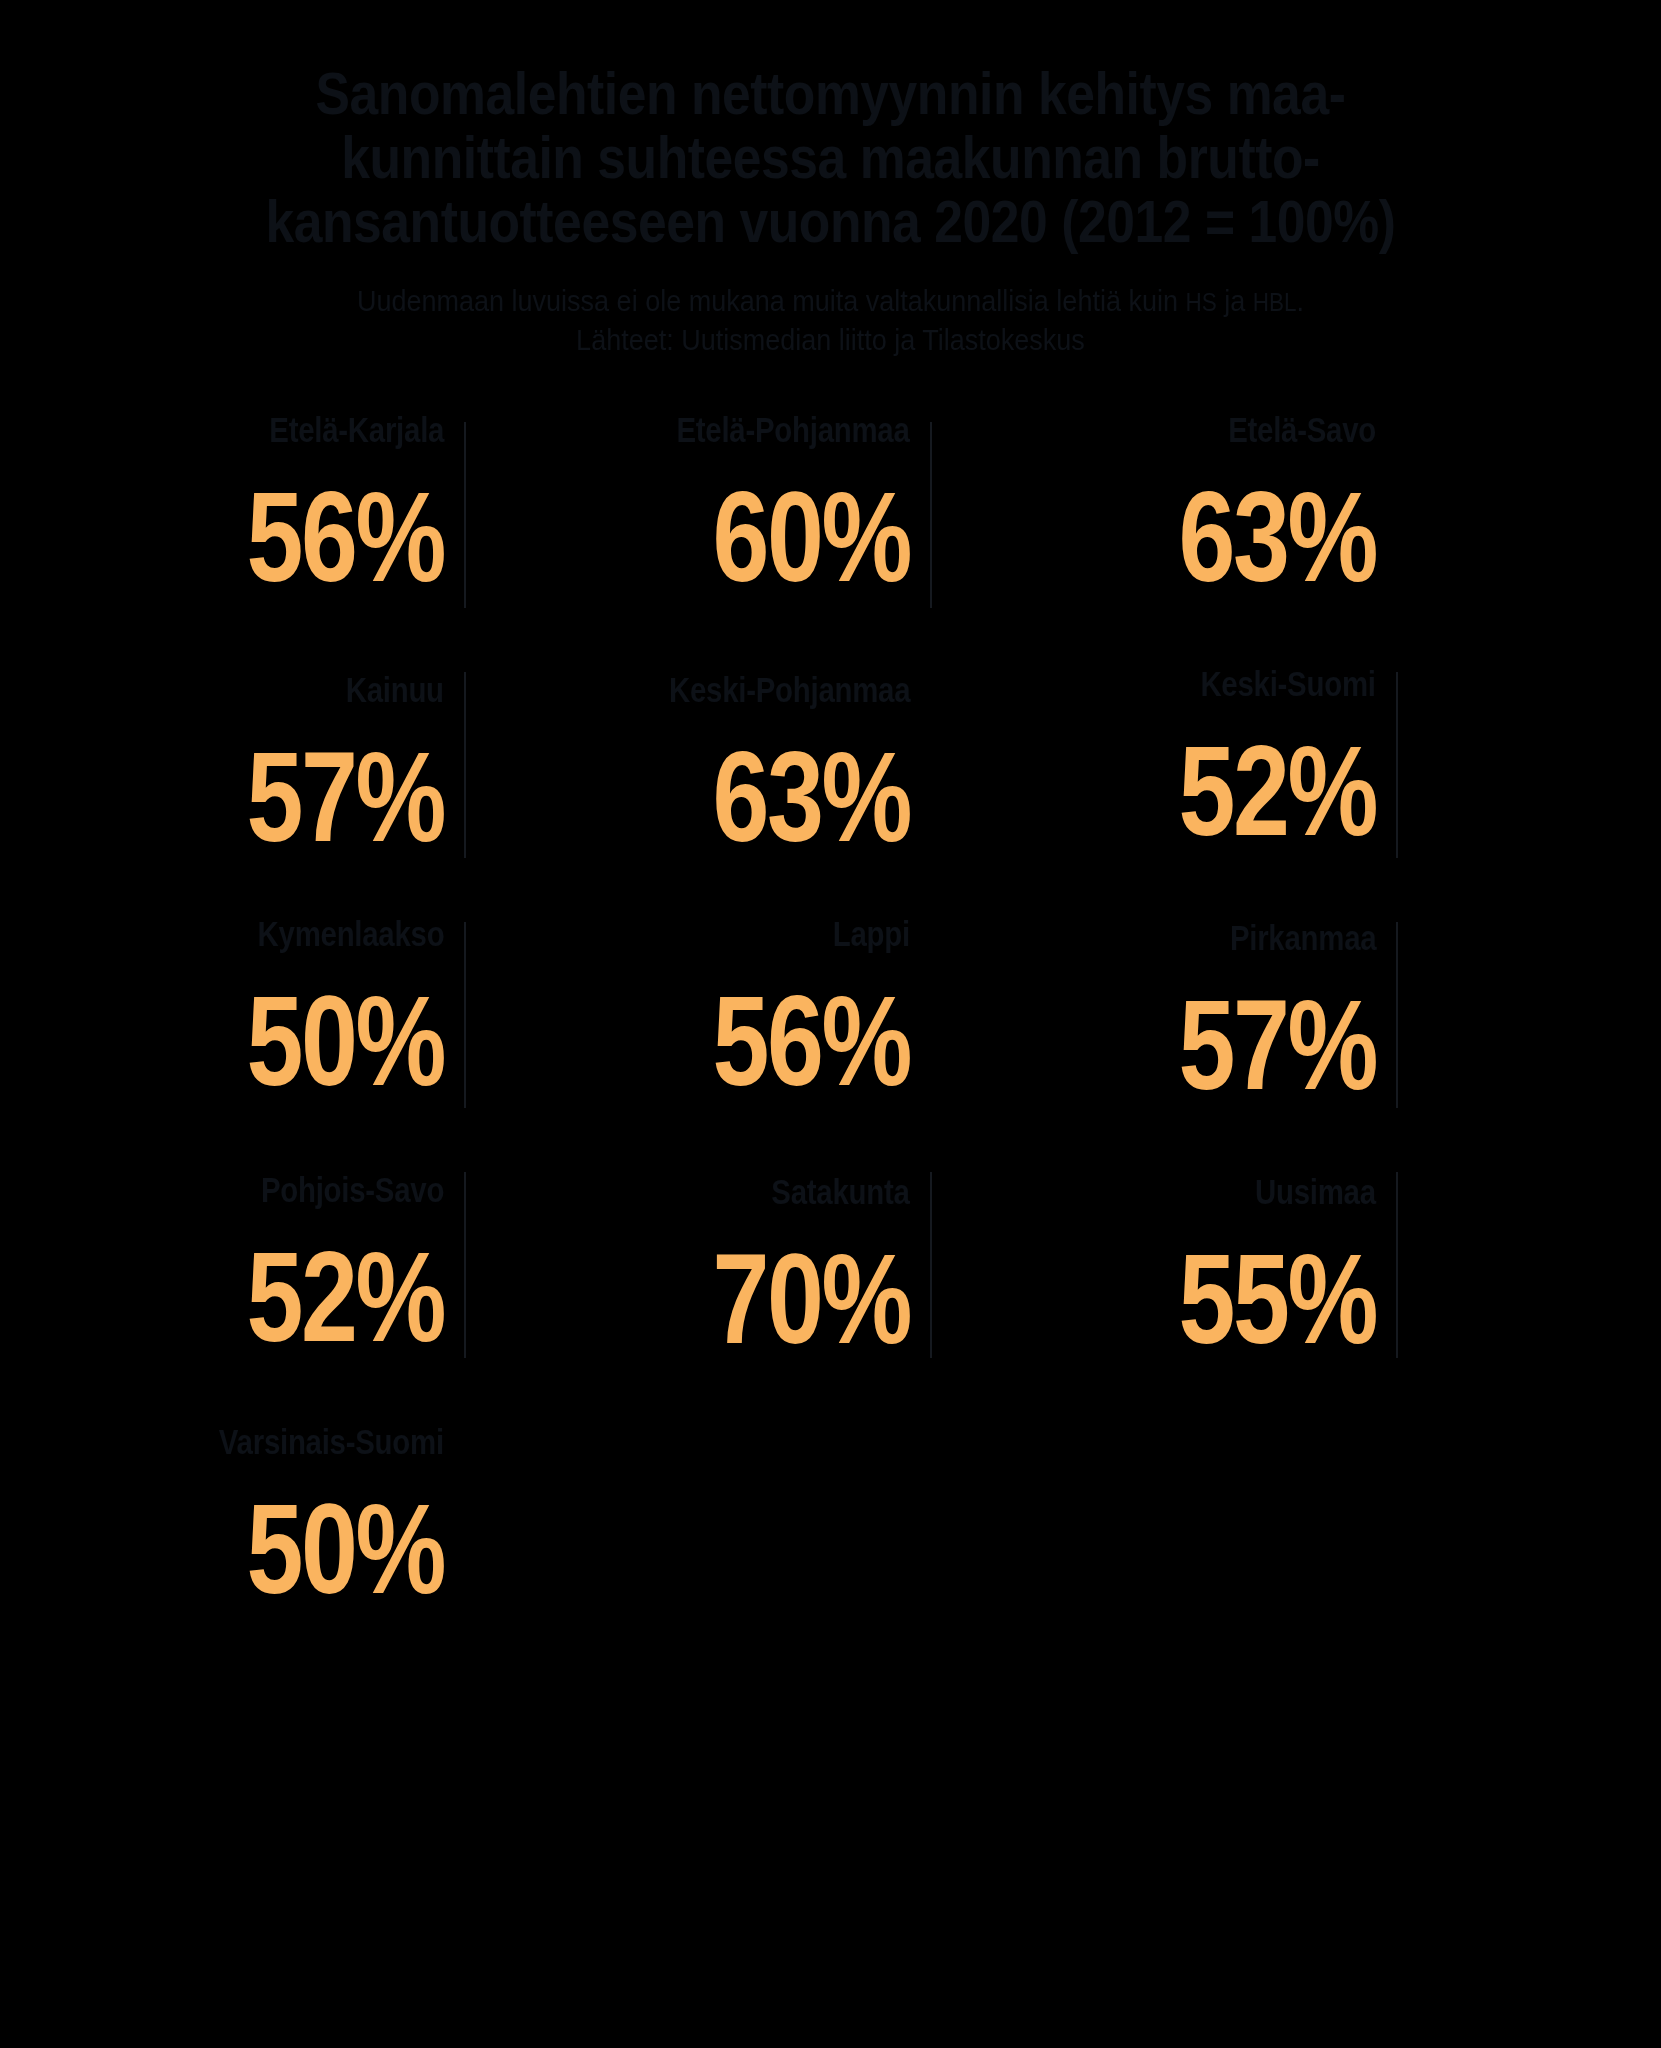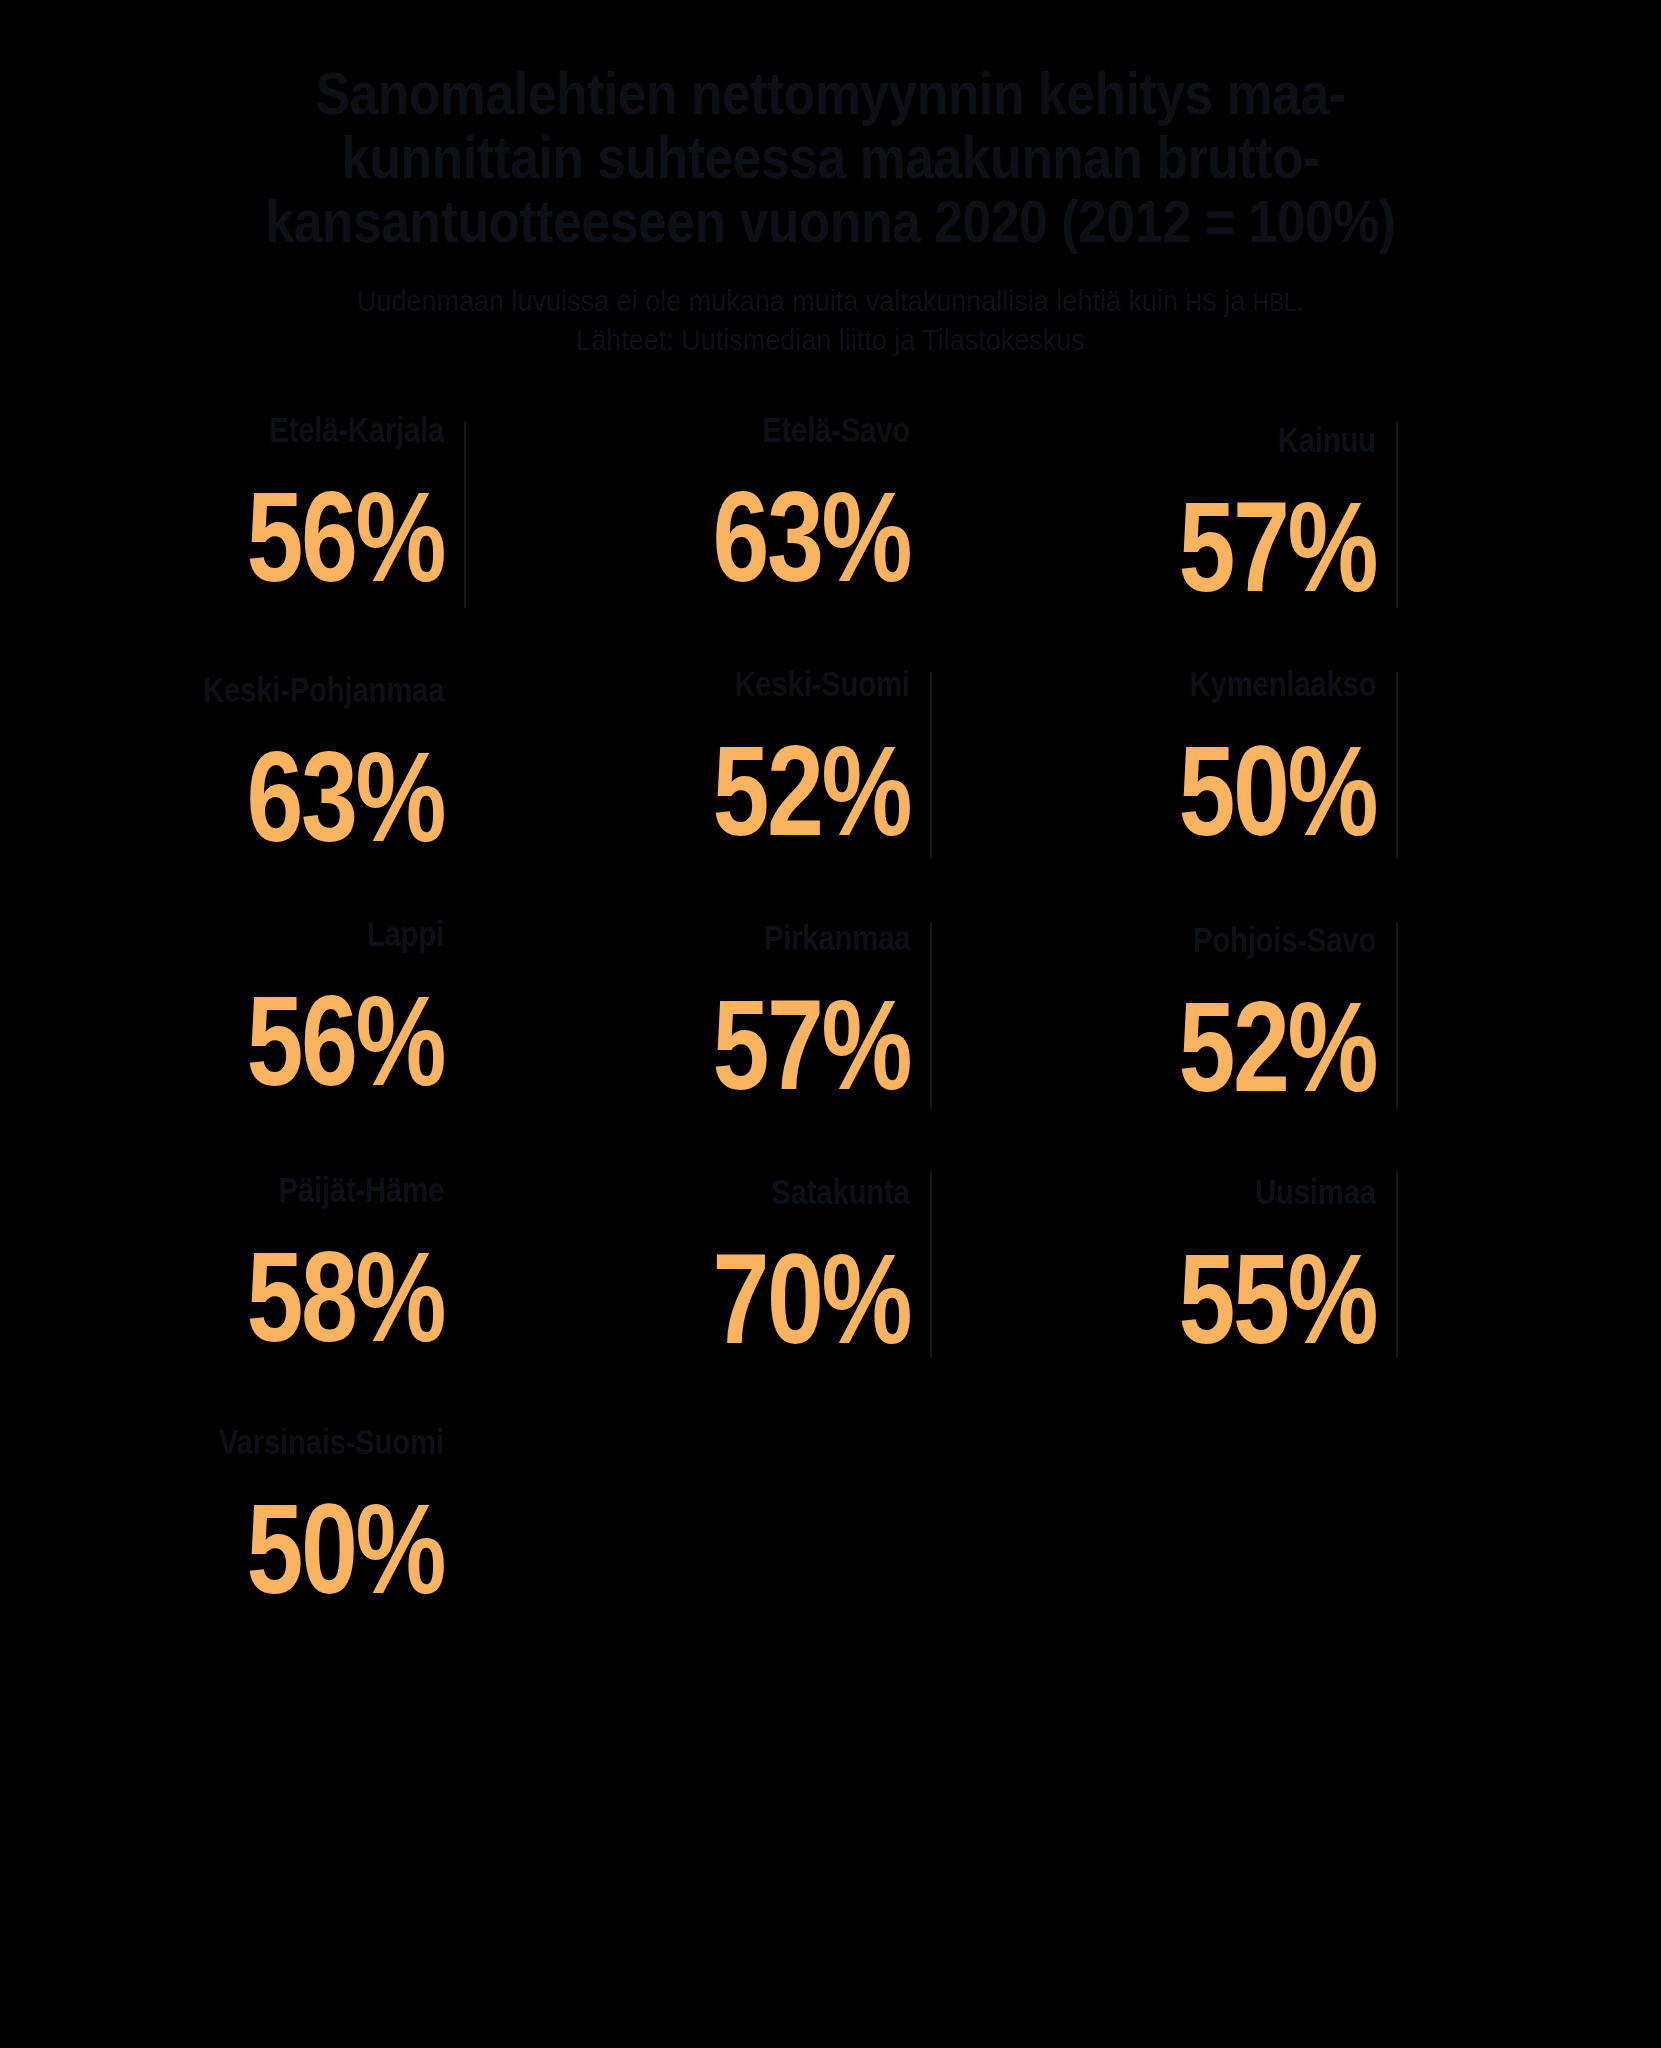--- a/index.html
+++ b/index.html
@@ -130,20 +130,24 @@
       <span class="line">Lähteet: Uutismedian liitto ja Tilastokeskus</span>
     </div>
   </div>
 
   <div class="grid">
 
     <div class="cell has-div r1">
       <div class="region">Etelä-Karjala</div>
       <div class="value">56%</div>
     </div>
+    <div class="cell has-div r1">
+      <div class="region">Etelä-Pohjanmaa</div>
+      <div class="value">60%</div>
+    </div>
     <div class="cell r1">
       <div class="region">Etelä-Savo</div>
       <div class="value">63%</div>
     </div>
 
     <div class="cell has-div r2">
       <div class="region">Kainuu</div>
       <div class="value">57%</div>
     </div>
     <div class="cell r2">
@@ -166,24 +170,20 @@
 
     <div class="cell has-div r4">
       <div class="region">Pirkanmaa</div>
       <div class="value">57%</div>
     </div>
 
     <div class="cell has-div r5">
       <div class="region">Pohjois-Savo</div>
       <div class="value">52%</div>
     </div>
-    <div class="cell r5">
-      <div class="region">Päijät-Häme</div>
-      <div class="value">58%</div>
-    </div>
 
     <div class="cell has-div r6">
       <div class="region">Satakunta</div>
       <div class="value">70%</div>
     </div>
     <div class="cell has-div r6">
       <div class="region">Uusimaa</div>
       <div class="value">55%</div>
     </div>
     <div class="cell r6">

